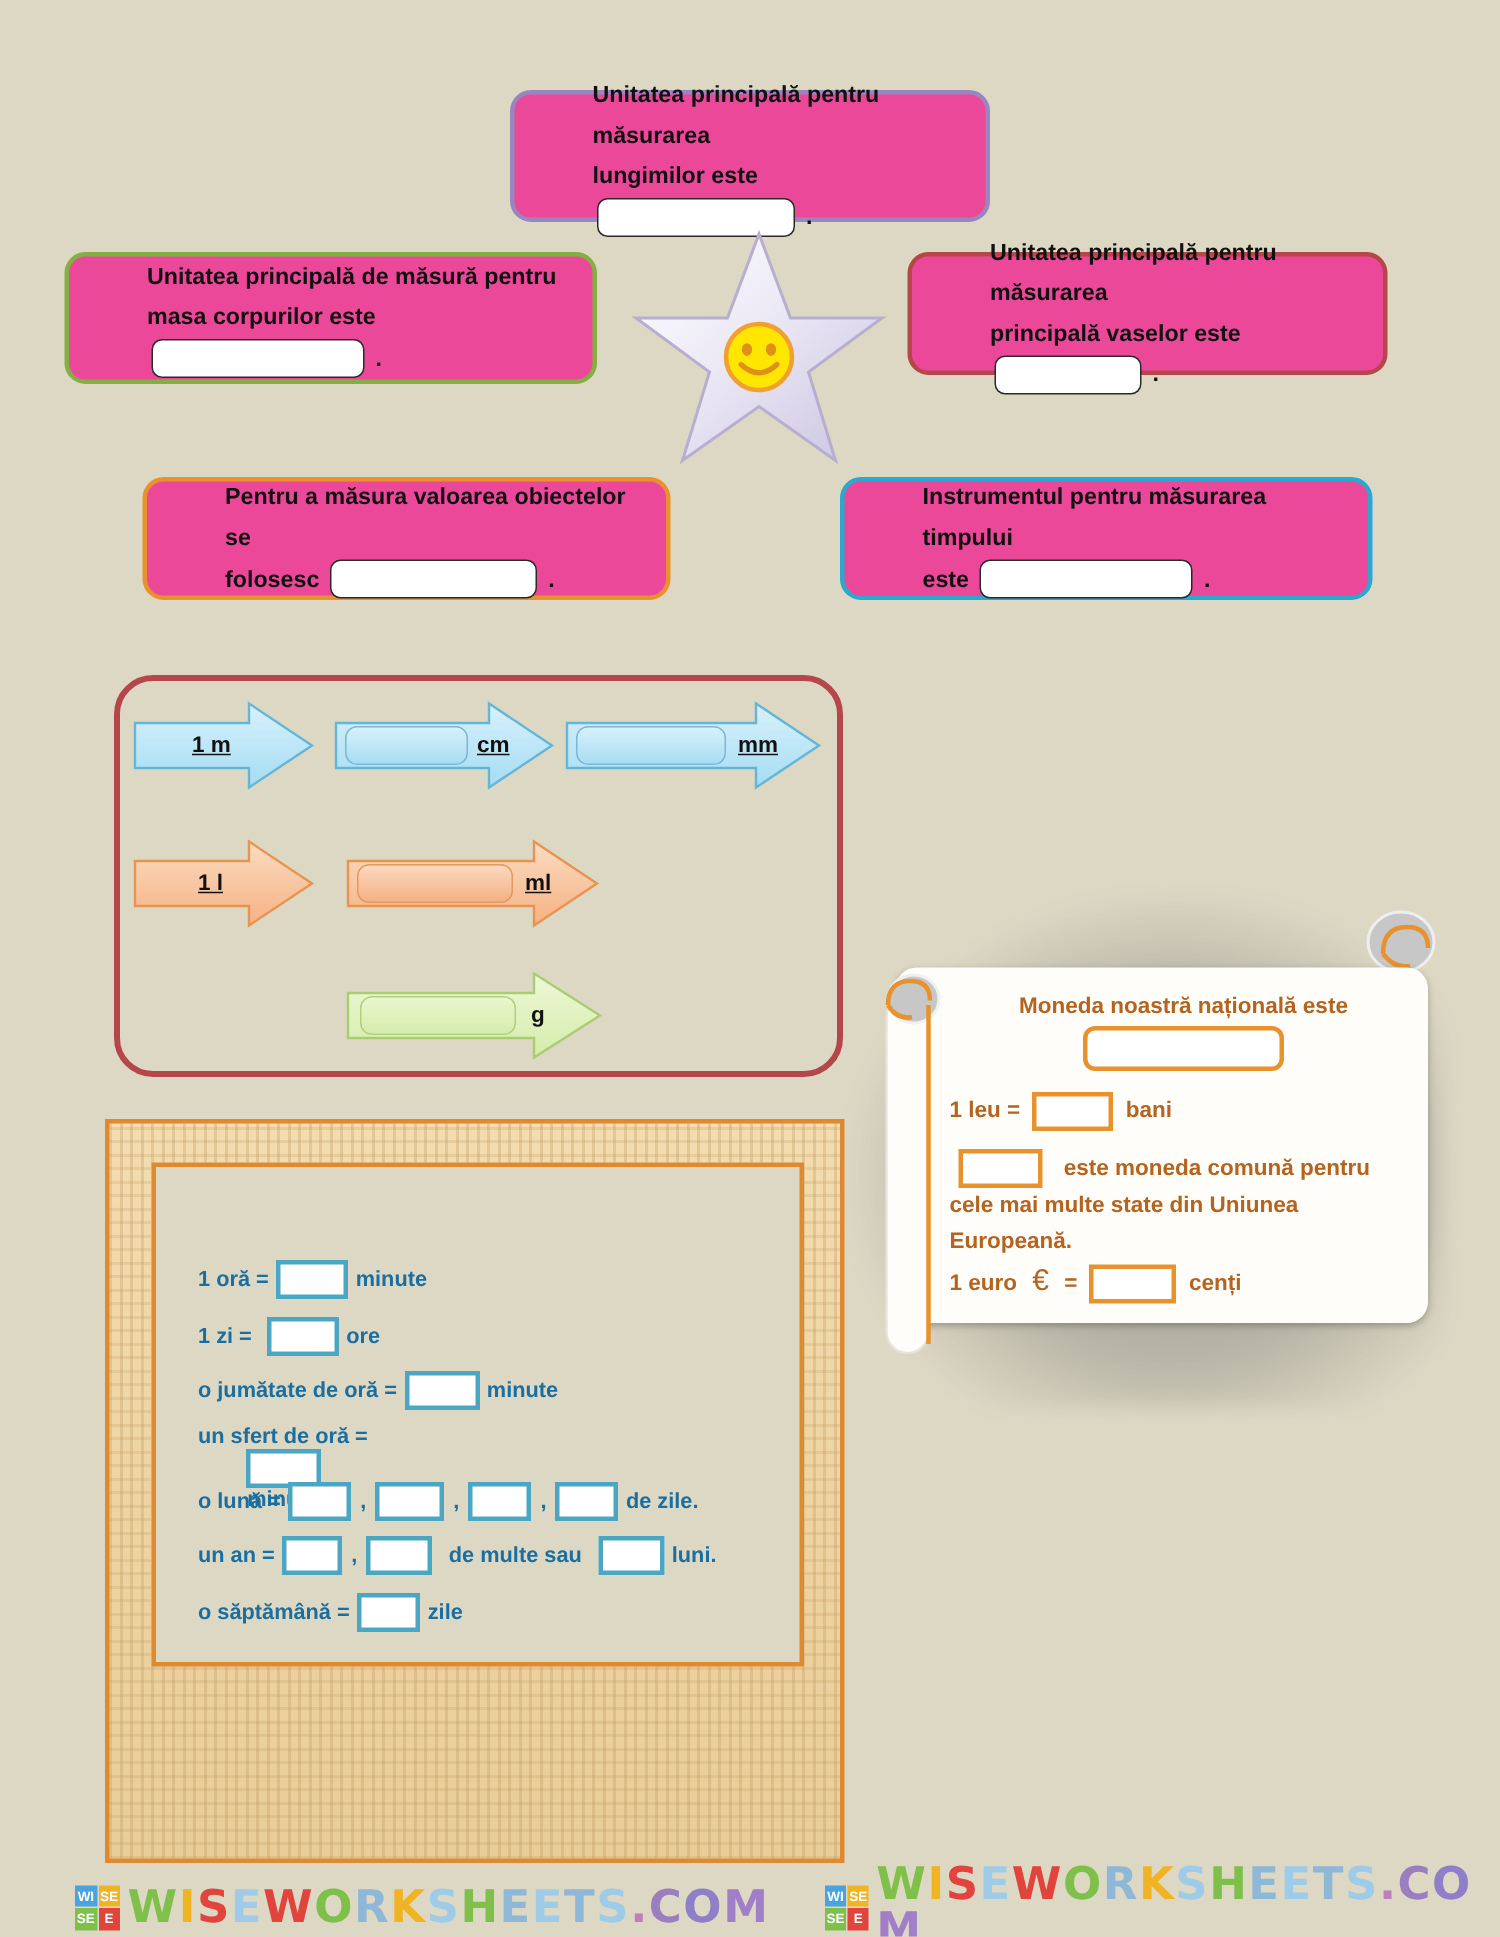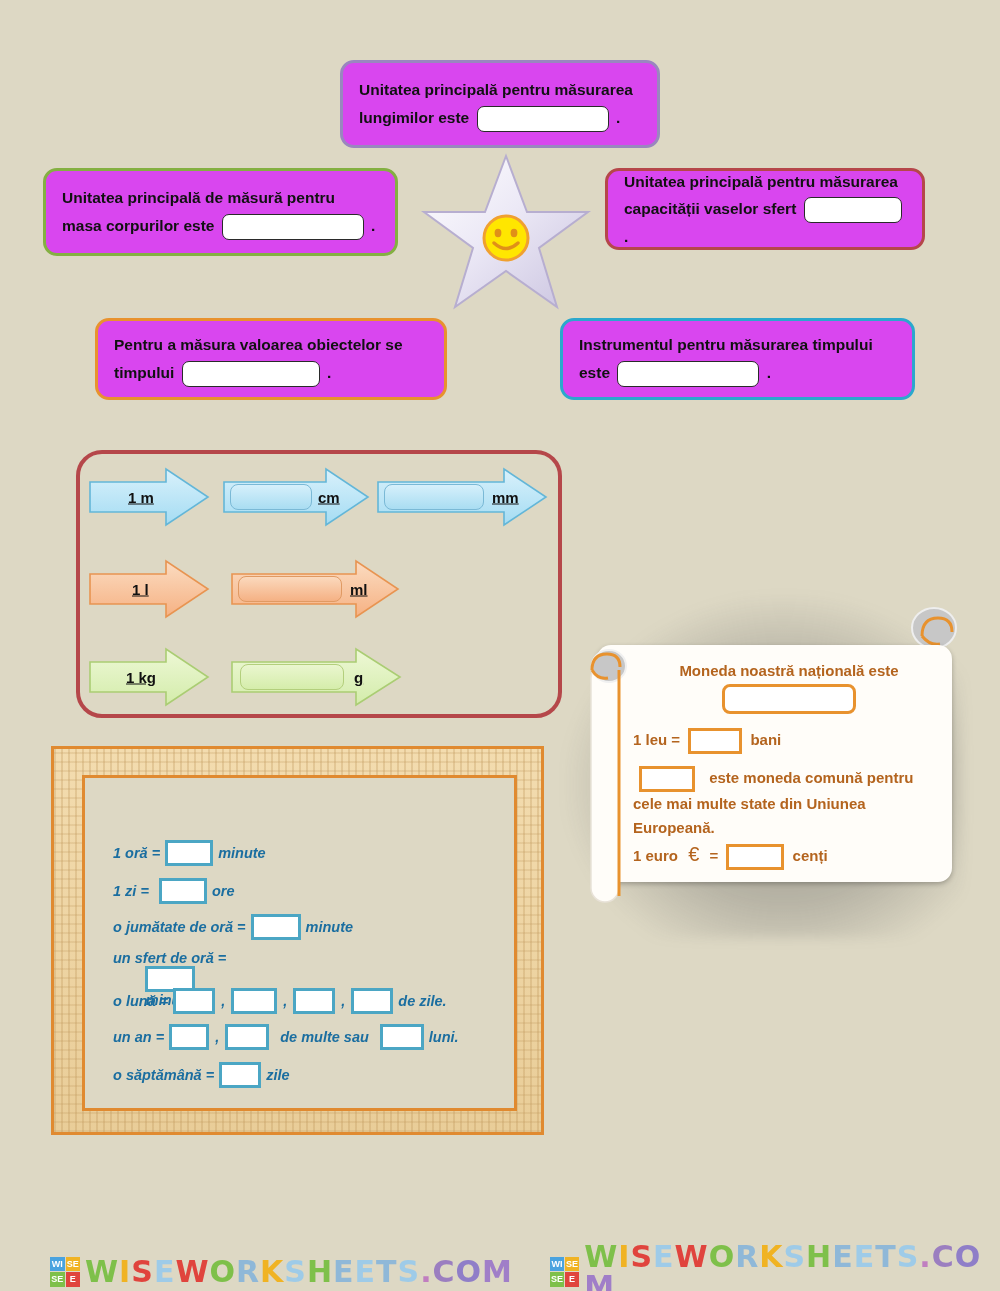--- a/index.html
+++ b/index.html
@@ -6,23 +6,23 @@
   html,body{margin:0;padding:0;}
   body{
     width:1000px;height:1291px;position:relative;overflow:hidden;
     background:#ddd8c4;
     font-family:"Liberation Sans","DejaVu Sans",sans-serif;
   }
   .stage{position:absolute;left:0;top:0;width:1000px;height:1291px;}
 
   
   .callout{
-    position:absolute;background:#d946ef;border-radius:14px;
+    position:absolute;background:#ec4899;border-radius:14px;
     box-sizing:border-box;
-    display:flex;align-items:center;
+    display:flex;align-items:center;padding-left:36px;
   }
   .callout .inner{
     padding:0 16px;font-weight:bold;font-size:15.5px;color:#111;
     line-height:1.75;
   }
   .c-purple{border:3px solid #9a86bf;}
   .c-green{border:3px solid #84b042;}
   .c-red{border:3px solid #b5474a;}
   .c-orange{border:3px solid #e8922e;}
   .c-blue{border:3px solid #2ba8cd;}
@@ -51,27 +51,26 @@
   .arrow .abox{
     position:absolute;top:50%;transform:translateY(-50%);
     border-radius:8px;box-sizing:border-box;
   }
   .abox.blue{background:linear-gradient(180deg,#d6f0fb,#a9ddf2);border:1.5px solid #7ab9d6;}
   .abox.orange{background:linear-gradient(180deg,#fbd9bd,#f5b184);border:1.5px solid #e09a63;}
   .abox.green{background:linear-gradient(180deg,#eaf6cf,#d5edab);border:1.5px solid #b3cf7c;}
 
   
   .weave-frame{
-    position:absolute;left:51px;top:746px;width:493px;height:389px;
+    position:absolute;left:70px;top:746px;width:493px;height:496px;
     box-sizing:border-box;border:3px solid #e08a30;
     background:
       repeating-linear-gradient(90deg, rgba(190,150,90,.30) 0 2px, rgba(255,255,255,0) 2px 7px),
       repeating-linear-gradient(0deg, rgba(190,150,90,.22) 0 2px, rgba(255,255,255,0) 2px 9px),
       linear-gradient(180deg,#f3dcaf,#e9cd98);
-    font-style: italic;
   }
   .weave-inner{
     position:absolute;left:28px;top:26px;width:435px;height:336px;
     box-sizing:border-box;border:3px solid #e08a30;background:#ddd8c4;
   }
   .time-line{
     position:absolute;color:#1b6ea0;font-weight:bold;font-size:14.5px;
     white-space:nowrap;display:flex;align-items:center;
   }
   .tbox{
@@ -131,30 +130,30 @@
       <span>Unitatea principală de măsură pentru</span><br>
       <span>masa corpurilor este</span>
       <span class="blank" style="width:140px;"></span>
       <span>.</span>
     </div>
   </div>
 
   <div class="callout c-red" style="left:605px;top:168px;width:320px;height:82px;">
     <div class="inner">
       <span>Unitatea principală pentru măsurarea</span><br>
-      <span>capacității vaselor sfert</span>
+      <span>principală vaselor este</span>
       <span class="blank" style="width:96px;"></span>
       <span>.</span>
     </div>
   </div>
 
   <div class="callout c-orange" style="left:95px;top:318px;width:352px;height:82px;">
     <div class="inner">
       <span>Pentru a măsura valoarea obiectelor se</span><br>
-      <span>timpului</span>
+      <span>folosesc</span>
       <span class="blank" style="width:136px;"></span>
       <span>.</span>
     </div>
   </div>
 
   <div class="callout c-blue" style="left:560px;top:318px;width:355px;height:82px;">
     <div class="inner">
       <span>Instrumentul pentru măsurarea timpului</span><br>
       <span>este</span>
       <span class="blank" style="width:140px;"></span>
@@ -244,32 +243,20 @@
           <stop offset="0%" stop-color="#fbdcc1"></stop>
               <stop offset="100%" stop-color="#f6b183"></stop>
         </linearGradient>
           </defs>
         <polygon points="2,16 126,16 126,3 168,31 126,59 126,46 2,46" fill="url(#og2)" stroke="#e89451" stroke-width="1.6"></polygon>
       </svg>
       <span class="abox orange" style="left:8px;width:104px;height:26px;"></span>
       <span class="lbl" style="left:120px;">ml</span>
     </div>
 
-    <div class="arrow" style="left:8px;top:192px;width:122px;height:62px;">
-      <svg width="122" height="62" viewBox="0 0 122 62">
-        <defs>
-            <linearGradient id="gg1" x1="0" y1="0" x2="0" y2="1">
-          <stop offset="0%" stop-color="#eef8d6"></stop>
-              <stop offset="100%" stop-color="#d3ecaa"></stop>
-        </linearGradient>
-          </defs>
-        <polygon points="2,16 78,16 78,3 120,31 78,59 78,46 2,46" fill="url(#gg1)" stroke="#aacd73" stroke-width="1.6"></polygon>
-      </svg>
-      <span class="lbl" style="left:38px;">1 kg</span>
-    </div>
 
     <div class="arrow" style="left:150px;top:192px;width:172px;height:62px;">
       <svg width="172" height="62" viewBox="0 0 172 62">
         <defs>
             <linearGradient id="gg2" x1="0" y1="0" x2="0" y2="1">
           <stop offset="0%" stop-color="#eef8d6"></stop>
               <stop offset="100%" stop-color="#d3ecaa"></stop>
         </linearGradient>
           </defs>
         <polygon points="2,16 126,16 126,3 170,31 126,59 126,46 2,46" fill="url(#gg2)" stroke="#aacd73" stroke-width="1.6"></polygon>

